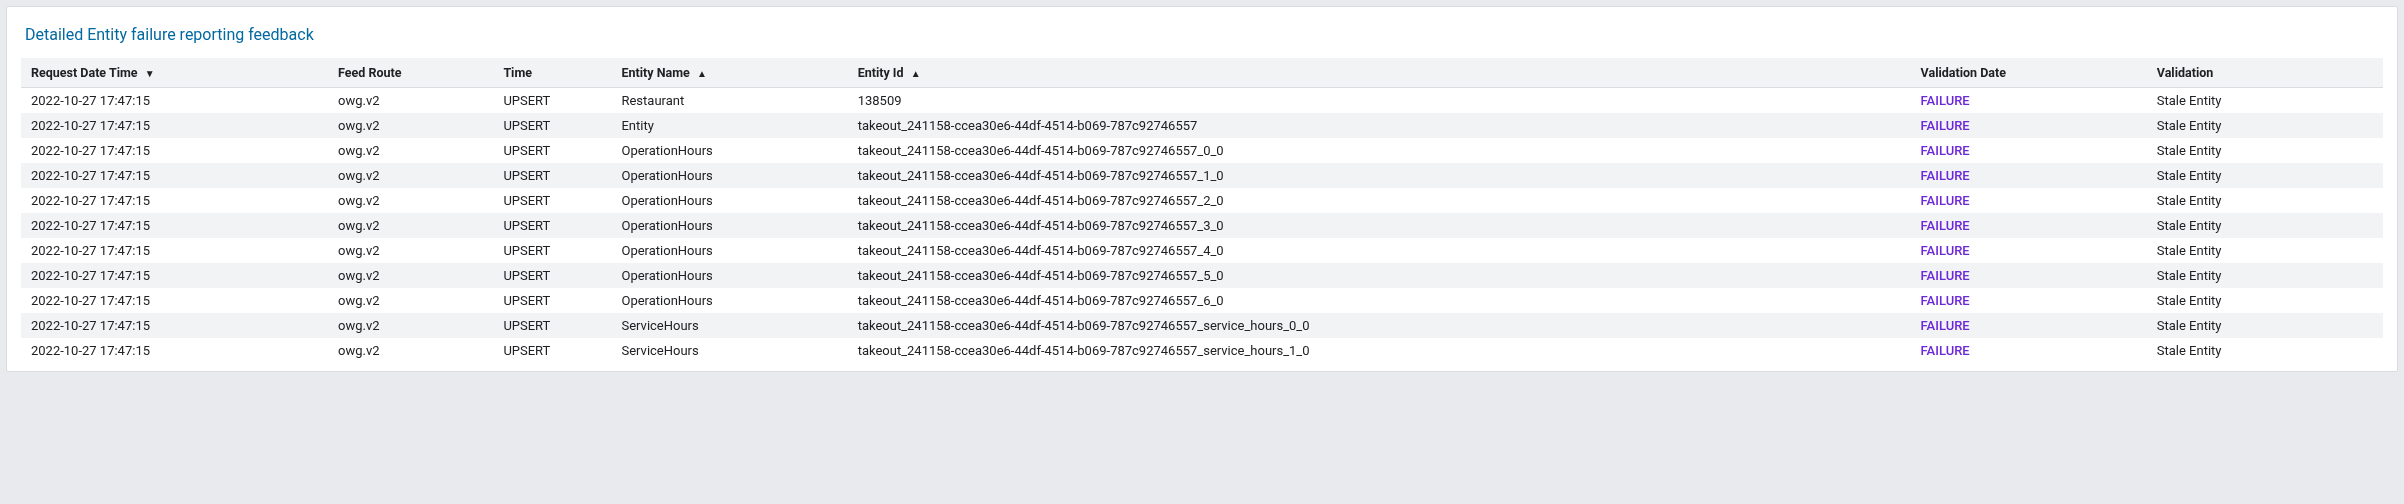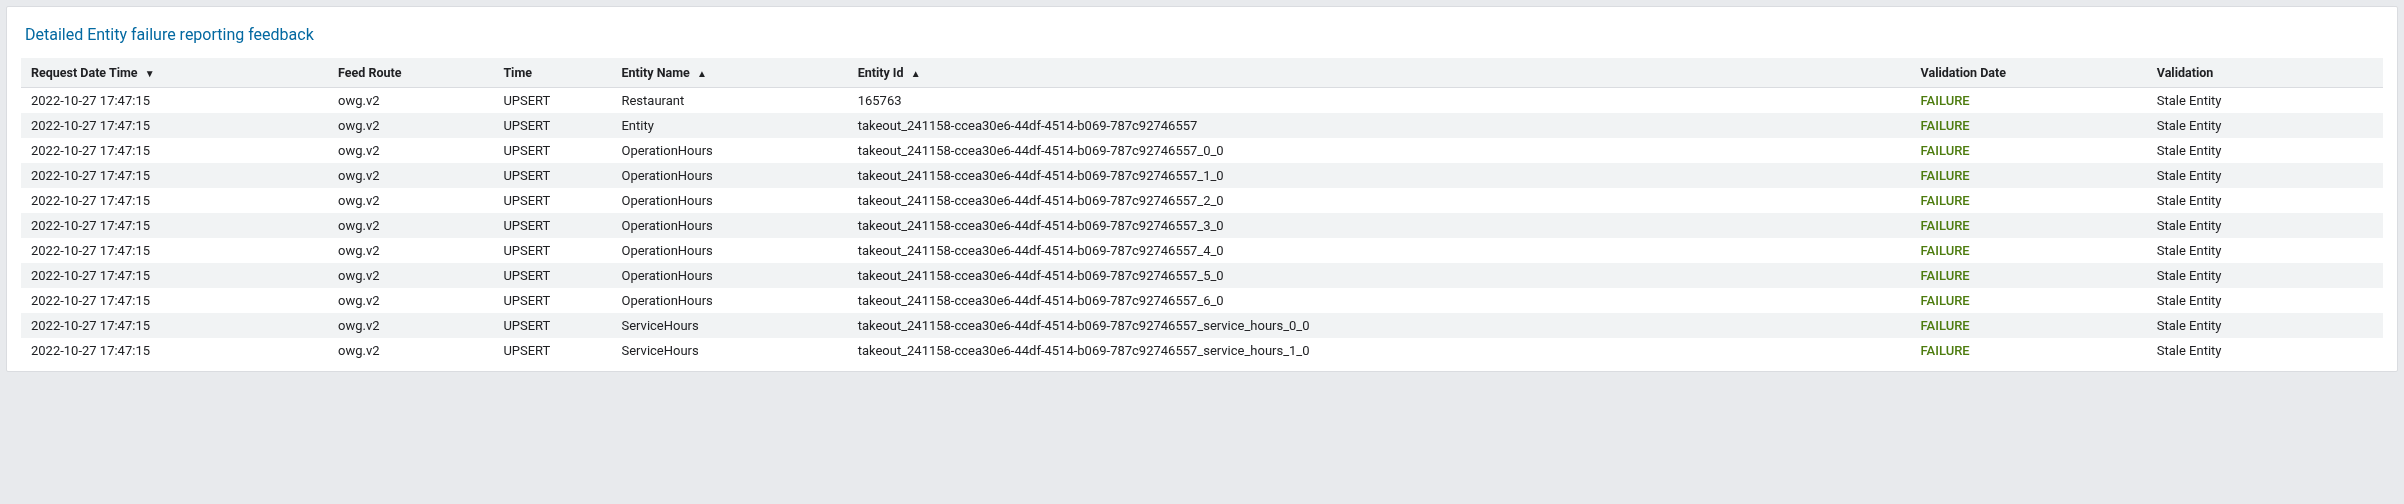--- a/index.html
+++ b/index.html
@@ -41,21 +41,21 @@
     thead th.sortable { cursor: pointer; }
     thead th .sort-ind { margin-left: 4px; font-size: 10px; }
     tbody td {
       padding: 5px 10px;
       font-size: 13px;
       color: #202124;
       white-space: nowrap;
     }
     tbody tr:nth-child(even) td { background: #f1f3f4; }
     tbody tr:nth-child(odd) td  { background: #fff; }
-    .failure { color: #4d7c0f; font-weight: 500; }
+    .failure { color: #6d28d9; font-weight: 500; }
     col.c0 { width: 13%; }
     col.c1 { width: 7%; }
     col.c2 { width: 5%; }
     col.c3 { width: 10%; }
     col.c4 { width: 45%; }
     col.c5 { width: 10%; }
     col.c6 { width: 10%; }
   </style>
 </head>
 <body>
@@ -100,21 +100,21 @@
           <span>Validation</span>
         </th>
       </tr>
     </thead>
     <tbody id="tbody">
         <tr>
           <td>2022-10-27 17:47:15</td>
           <td>owg.v2</td>
           <td>UPSERT</td>
           <td>Restaurant</td>
-          <td>165763</td>
+          <td>138509</td>
           <td class="failure">FAILURE</td>
           <td>Stale Entity</td>
         </tr>
         <tr>
           <td>2022-10-27 17:47:15</td>
           <td>owg.v2</td>
           <td>UPSERT</td>
           <td>Entity</td>
           <td>takeout_241158-ccea30e6-44df-4514-b069-787c92746557</td>
           <td class="failure">FAILURE</td>

